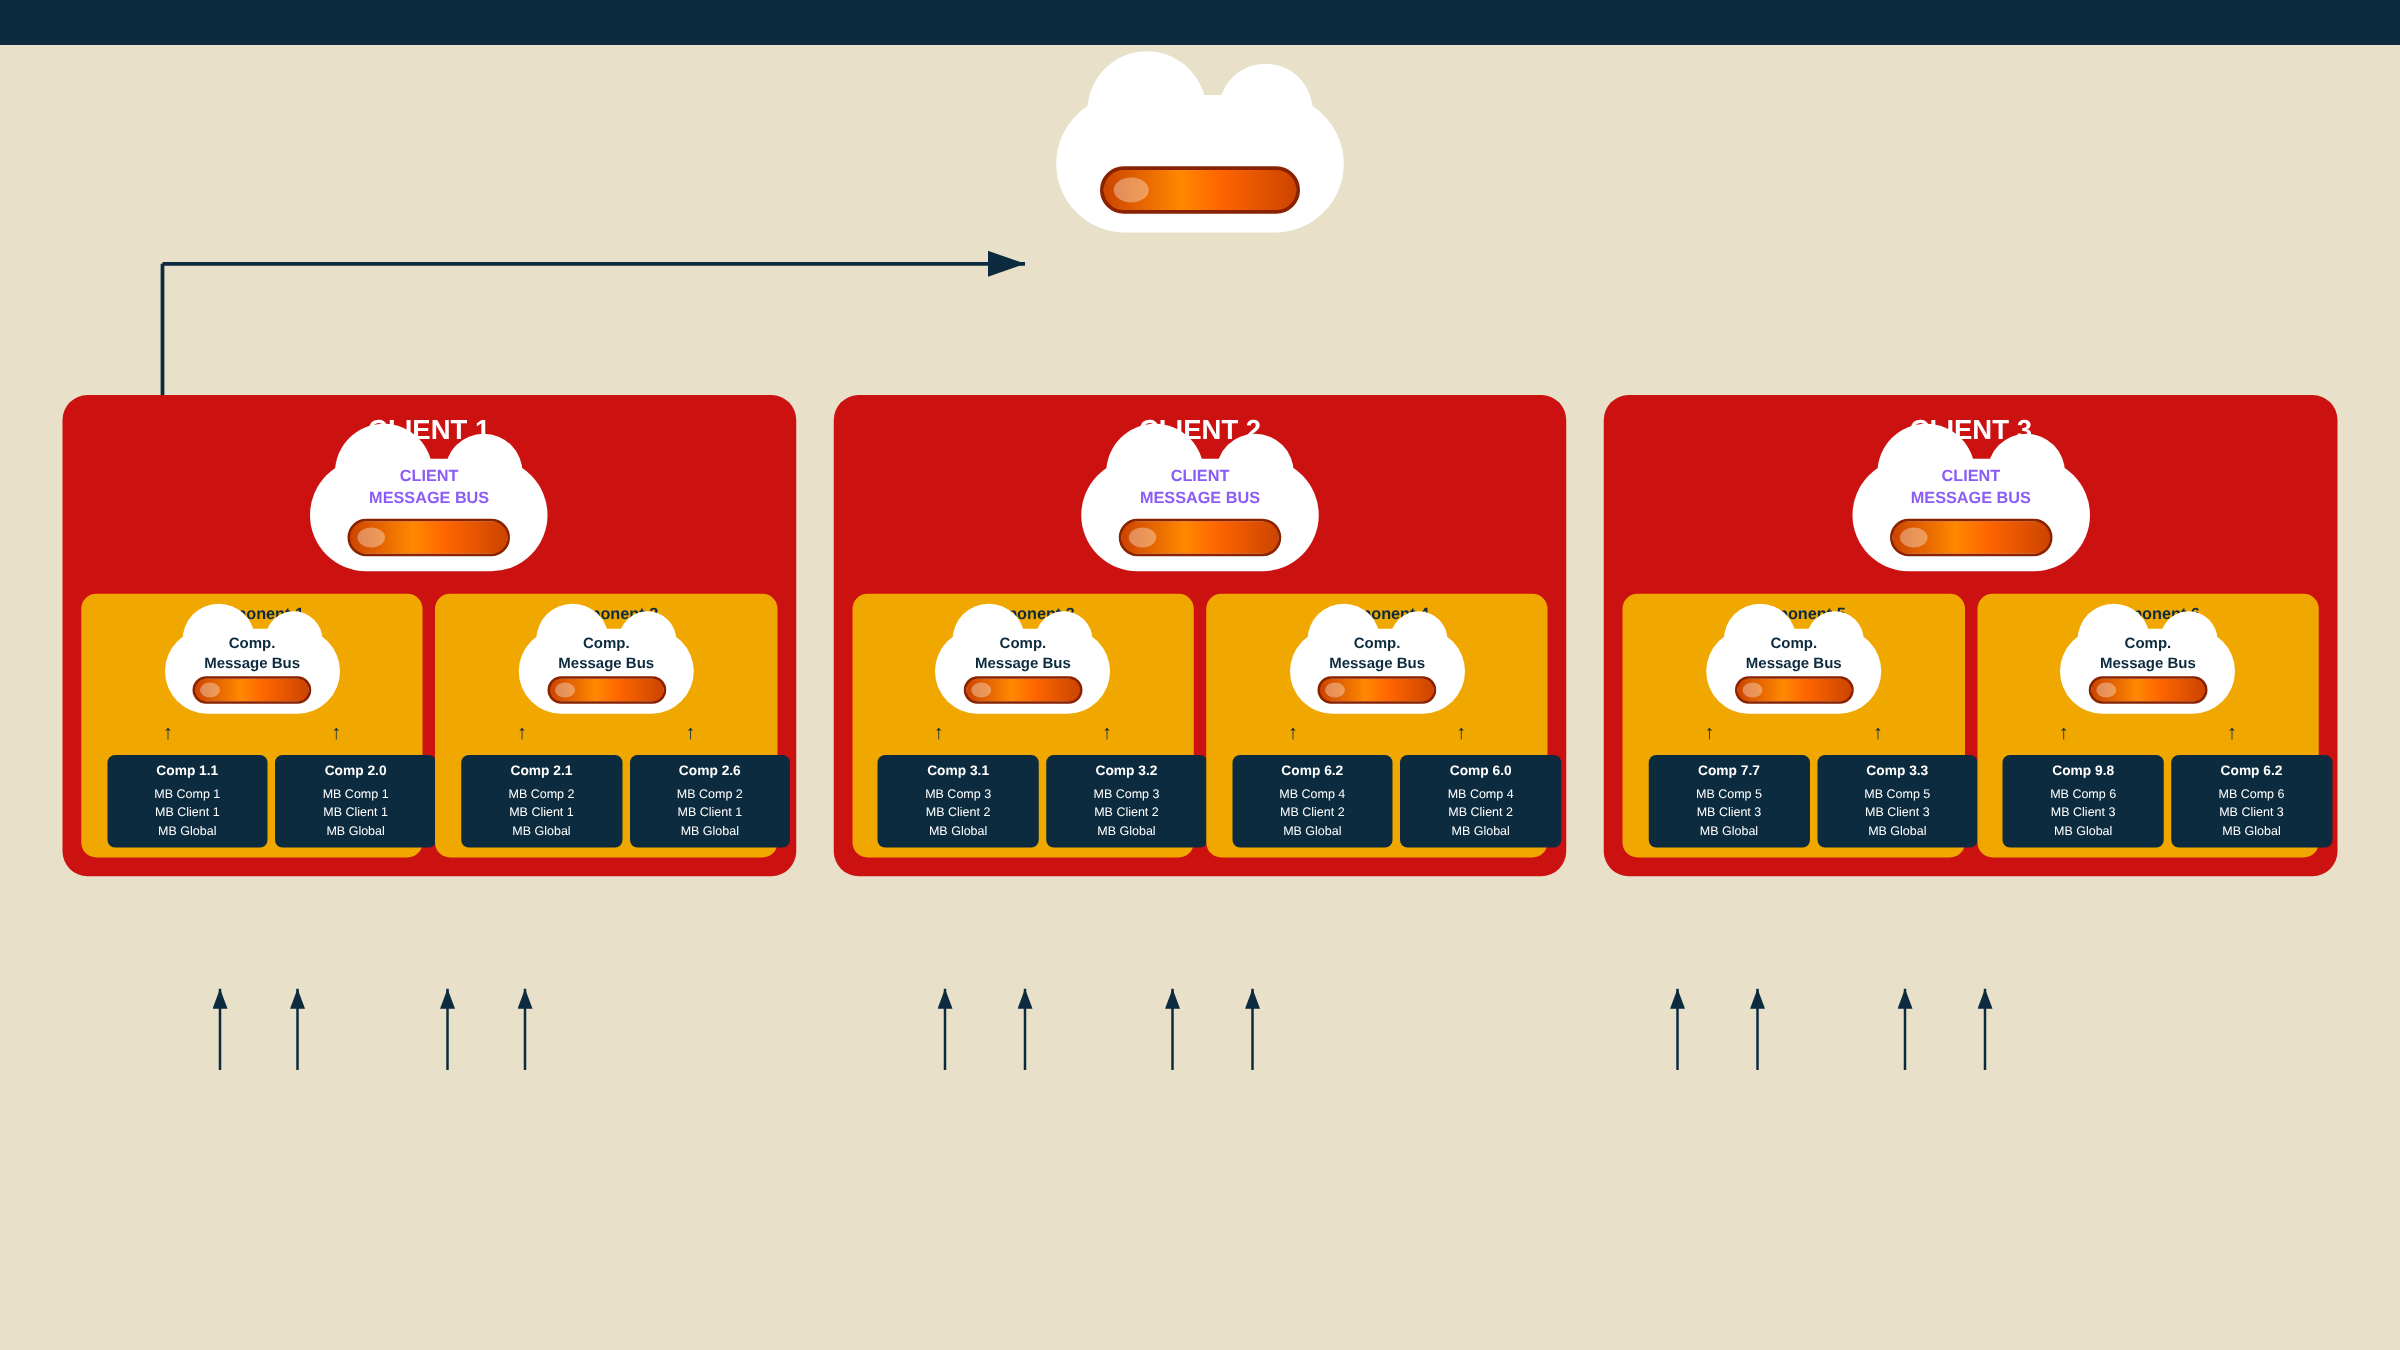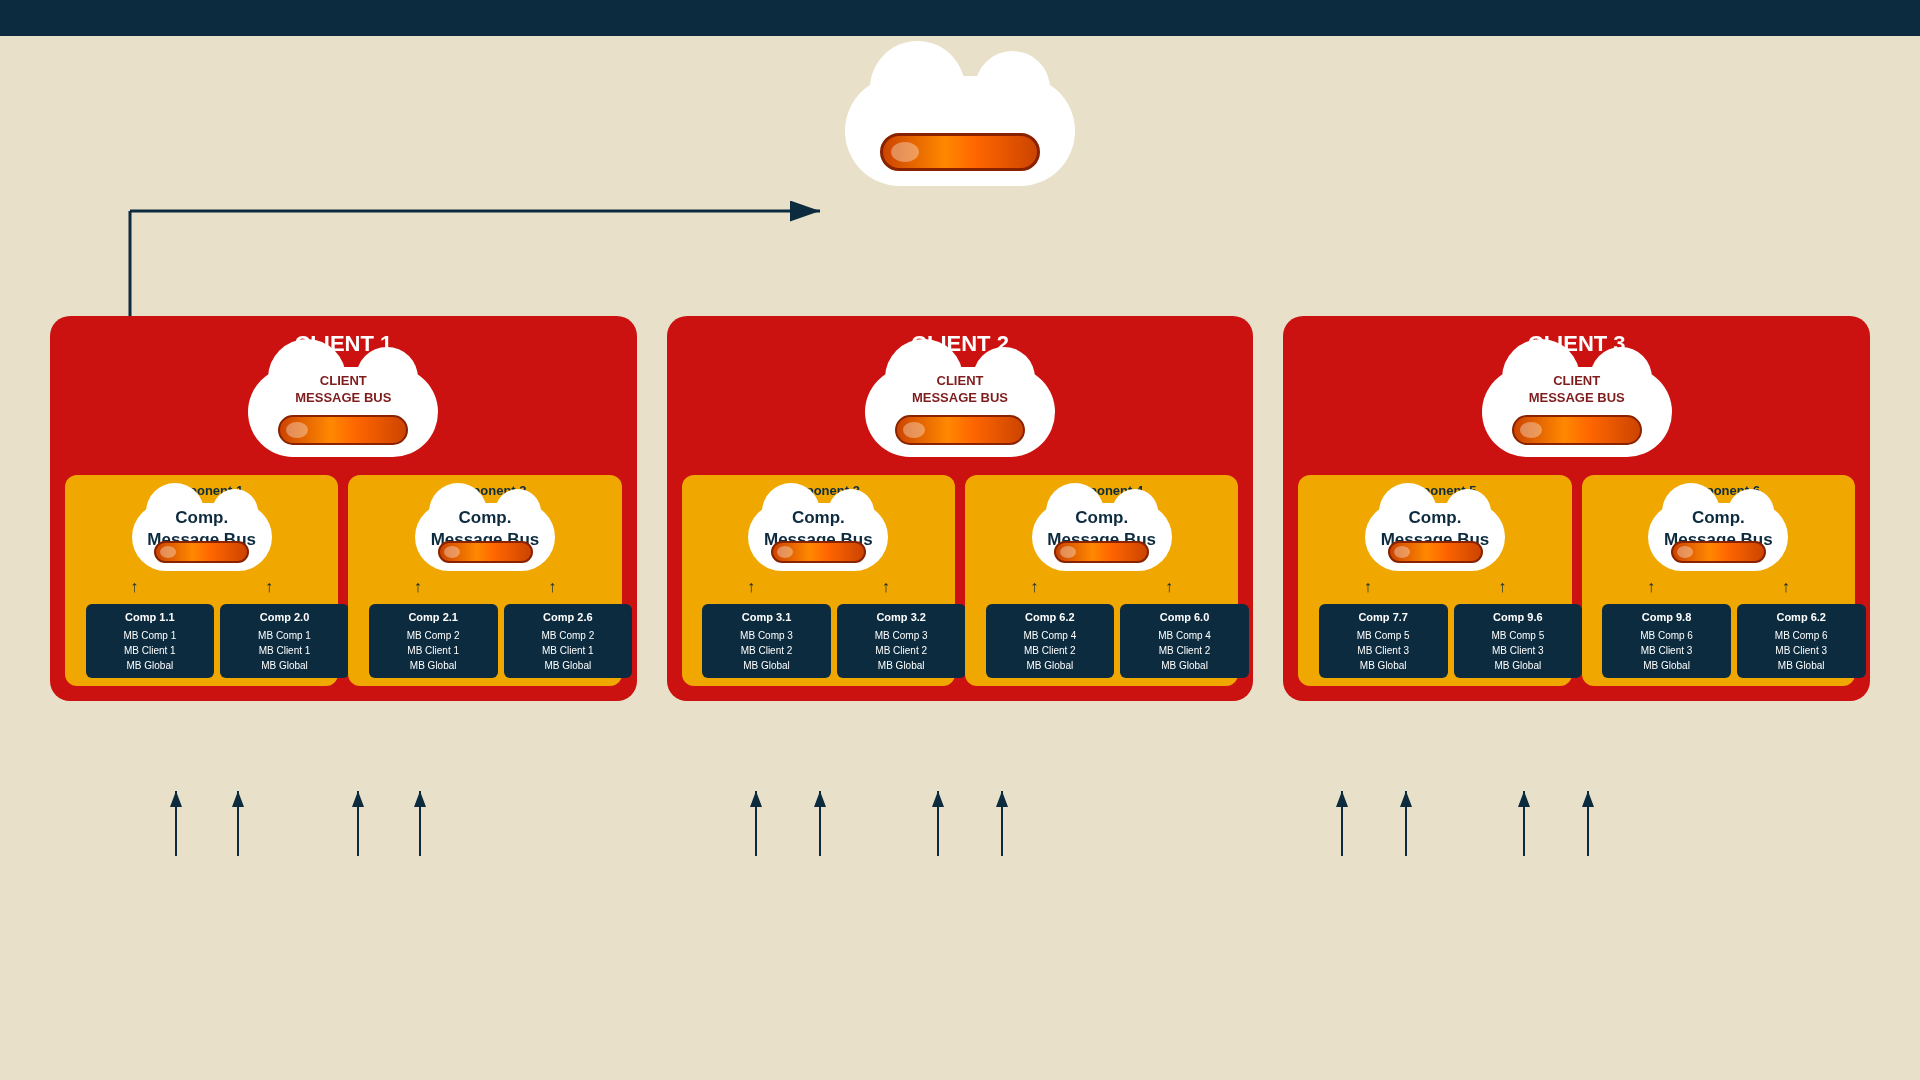--- a/index.html
+++ b/index.html
@@ -141,21 +141,21 @@
       width: 62px; height: 62px;
       border-radius: 50%;
       top: -20px; right: 20px;
     }
     .client-cloud-text {
       position: absolute;
       top: 6px;
       left: 0; right: 0;
       text-align: center;
       font-weight: bold;
-      color: #7f1d1d;
+      color: #8b5cf6;
       font-size: 13px;
       line-height: 1.3;
       z-index: 2;
     }
     .client-pipe {
       width: 130px;
       height: 30px;
       background: linear-gradient(to right, #cc4400, #ff8800 40%, #ff6600 60%, #cc4400);
       border-radius: 15px;
       border: 2px solid #882200;
@@ -222,21 +222,21 @@
       border-radius: 50%;
       top: -14px; right: 14px;
     }
     .comp-cloud-text {
       position: absolute;
       top: 4px;
       left: 0; right: 0;
       text-align: center;
       font-weight: bold;
       color: #0d2b3e;
-      font-size: 17px;
+      font-size: 12px;
       line-height: 1.3;
       z-index: 2;
     }
     .comp-pipe {
       width: 95px;
       height: 22px;
       background: linear-gradient(to right, #cc4400, #ff8800 40%, #ff6600 60%, #cc4400);
       border-radius: 11px;
       border: 2px solid #882200;
       position: relative;
@@ -482,21 +482,21 @@
               <div style="flex: 1 1 0%; text-align: center; color: rgb(13, 43, 62); font-size: 16px;">↑</div>
             </div>
             <div class="sub-comps-row">
               <div class="sub-comp-box">
                 <span class="sub-comp-name">Comp 7.7</span>
                 <div>MB Comp 5</div>
                 <div>MB Client 3</div>
                 <div>MB Global</div>
               </div>
               <div class="sub-comp-box">
-                <span class="sub-comp-name">Comp 9.6</span>
+                <span class="sub-comp-name">Comp 3.3</span>
                 <div>MB Comp 5</div>
                 <div>MB Client 3</div>
                 <div>MB Global</div>
               </div>
             </div>
           </div>
           <div class="component-box">
             <div class="component-title">Component 6</div>
             <div class="comp-cloud-wrap">
               <div class="comp-cloud-text">Comp.<br>Message Bus</div>

